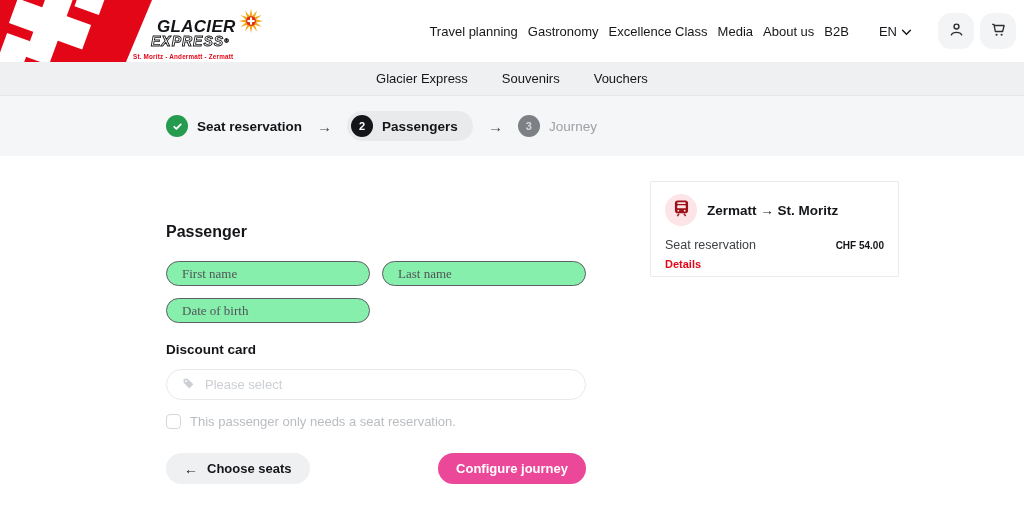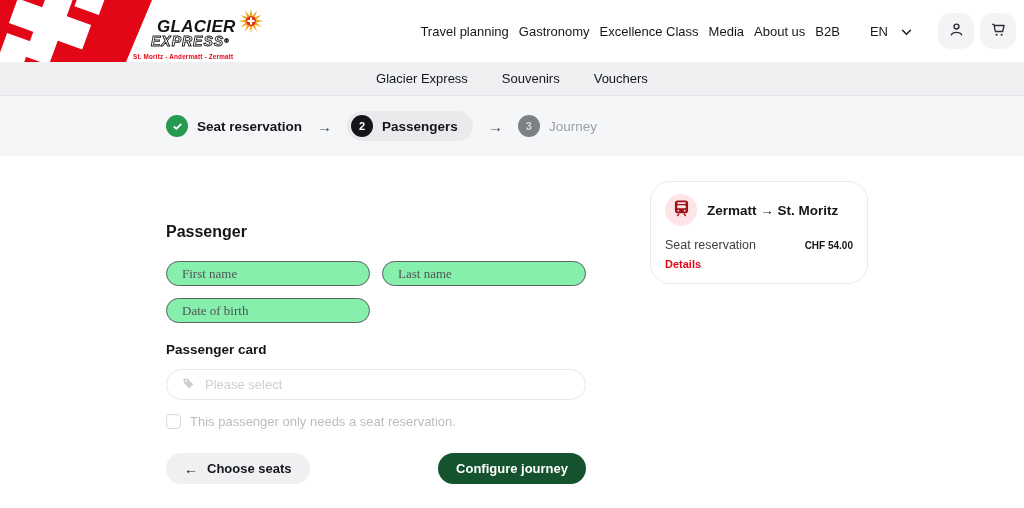--- a/index.html
+++ b/index.html
@@ -34,21 +34,21 @@
   }
   .logo-tm { font-size: 6px; -webkit-text-stroke: 0.5px #141518; vertical-align: top; }
   .logo-tagline {
     font-size: 6.3px; color: #e30617; font-weight: bold;
     margin-top: 5px; letter-spacing: .2px;
   }
   .main-nav { display: flex; align-items: center; gap: 10px; margin-left: auto; }
   .main-nav a {
     font-size: 13px; color: #15171a; text-decoration: none; cursor: pointer; white-space: nowrap;
   }
-  .lang { display: flex; align-items: center; gap: 13px; margin: 0 20px 0 30px;
+  .lang { display: flex; align-items: center; gap: 4px; margin: 0 20px 0 30px;
     font-size: 13px; cursor: pointer; }
   .icon-btn {
     width: 36px; height: 36px; border-radius: 13px; background: #f3f4f5;
     border: none; display: flex; align-items: center; justify-content: center;
     cursor: pointer; margin-left: 6px;
   }
 
   
   .subnav {
     height: 34px; background: #eef0f2; border-bottom: 1px solid #e4e6e9;
@@ -102,27 +102,27 @@
   }
   .checkbox-label { font-size: 13px; color: #b9bdc1; }
   .buttons-row { display: flex; justify-content: space-between; margin-top: 24px; }
   .btn {
     border: none; border-radius: 999px; height: 31px; padding: 0 18px;
     font-size: 13px; font-weight: bold; font-family: "Liberation Sans", sans-serif;
     display: flex; align-items: center; gap: 9px; cursor: pointer;
   }
   .btn-secondary { background: #eef0f2; color: #141518; }
   .btn-secondary .btn-arrow { font-size: 14px; font-weight: normal; }
-  .btn-primary { background: #14532d; color: #fff; }
+  .btn-primary { background: #ec4899; color: #fff; }
 
   
   .summary-col { margin-left: 64px; }
   .summary-card {
-    width: 218px; border: 1px solid #e9ebed; border-radius: 20px;
-    padding: 12px 14px 11px; background: #fff; margin-top: 5px;
+    width: 249px; border: 1px solid #e9ebed; border-radius: 1px;
+    padding: 12px 14px 4px; background: #fff; margin-top: 5px;
   }
   .summary-head { display: flex; align-items: center; gap: 10px; }
   .train-badge {
     width: 32px; height: 32px; border-radius: 50%; background: #fce4e7;
     display: flex; align-items: center; justify-content: center; flex: none;
   }
   .summary-route { font-size: 13.5px; font-weight: bold; color: #141518; }
   .summary-line { display: flex; justify-content: space-between; align-items: baseline; margin-top: 12px; }
   .summary-item-label { font-size: 12.5px; color: #3e4145; }
   .summary-price { font-size: 10px; font-weight: bold; color: #141518; }
@@ -246,21 +246,21 @@
 
     <div class="form-col">
       <h2 class="page-title">Passenger</h2>
 
       <div class="name-grid">
         <input class="text-input" type="text" placeholder="First name" style="">
         <input class="text-input" type="text" placeholder="Last name" style="">
         <input class="text-input" type="text" placeholder="Date of birth" style="">
       </div>
 
-      <h3 class="section-title">Passenger card</h3>
+      <h3 class="section-title">Discount card</h3>
       <div class="select-box">
         <span>
           <svg width="13" height="13" viewBox="0 0 16 16" fill="#ccd0d4">
             <path d="M2 2.8 C2 2.4 2.4 2 2.8 2 L7 2 L14 9 L9 14 L2 7 Z"></path>
             <circle cx="5" cy="5" r="1.2" fill="#fff"></circle>
           </svg>
         </span>
         <span class="select-placeholder">Please select</span>
       </div>
 

